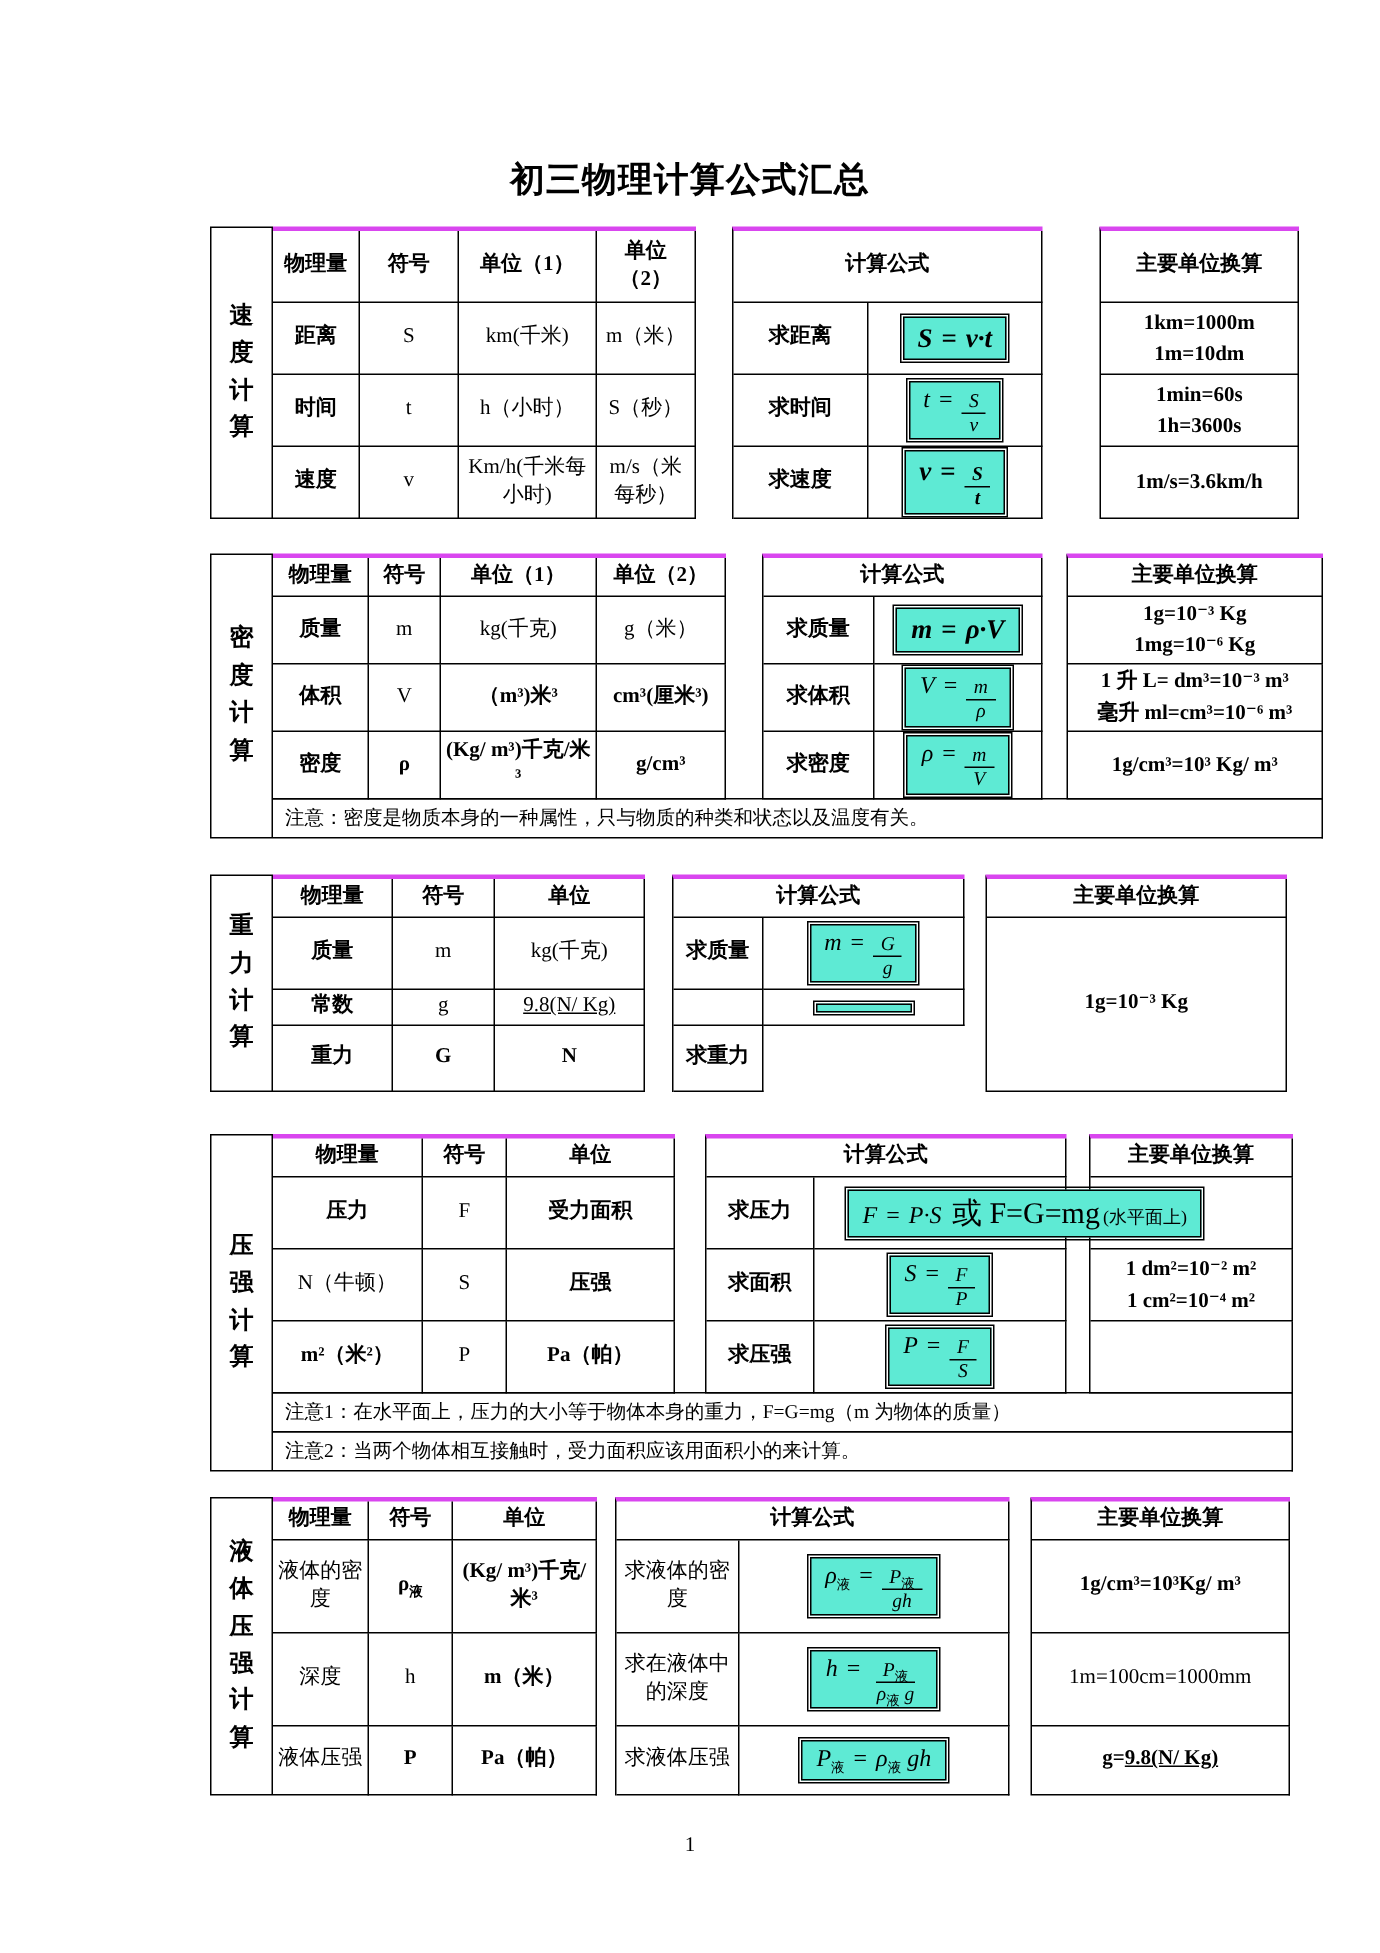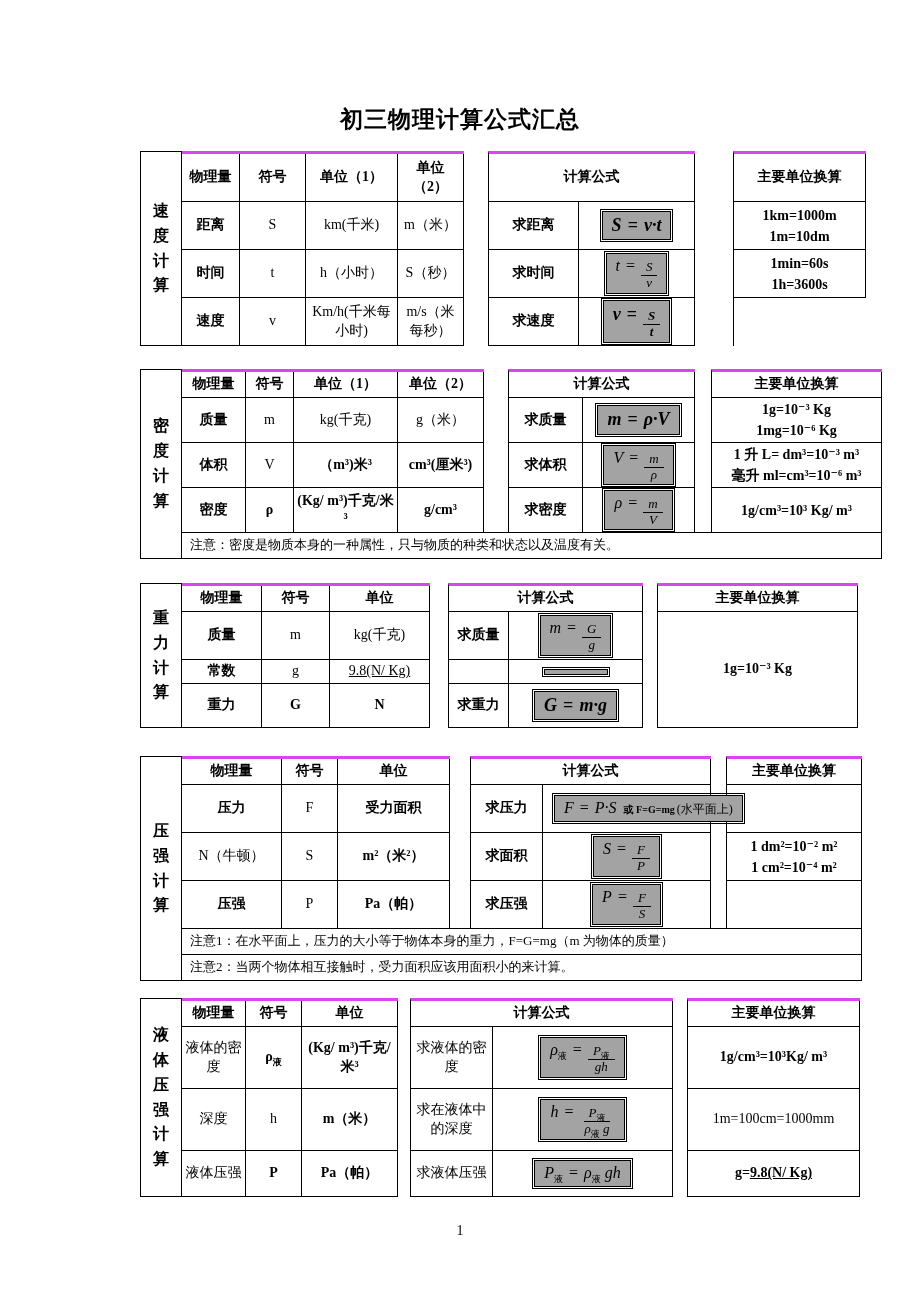--- a/index.html
+++ b/index.html
@@ -41,32 +41,32 @@
   .g18{width:18px}.g20{width:20px}.g24{width:24px}.g38{width:38px}
   .conv { font-weight: bold; }
   .conv > div { line-height: 1.5; }
   .note {
     border: 1px solid #000; border-left: none; margin-top: -1px;
     font-size: 13px; font-weight: normal; text-align: left; padding: 3px 8px 4px;
   }
   .fbox {
     display: inline-flex; align-items: center;
     border: 1px solid #000; outline: 1px solid #000; outline-offset: 1px;
-    padding: 2px 9px; margin: 8px; font-size: 16px; background: #a3a3a3; white-space: nowrap;
+    padding: 2px 9px; margin: 19px; font-size: 16px; background: #5eead4; white-space: nowrap;
   }
   .fbox i { font-style: italic; }
   .fbox.big { font-size: 18px; font-weight: bold; }
   .fbox.pop { position: relative; z-index: 3; }
   .fbox.ebox { min-width: 64px; height: 18px; }
   .eq { padding: 0 6px; font-style: normal; }
   .frac { display: inline-flex; flex-direction: column; align-items: center; font-size: 13px; line-height: 1.15; }
   .fnum { border-bottom: 1px solid #000; padding: 0 5px; }
   .fden { padding: 0 5px; }
   sub.lq { font-size: 9px; line-height: 0; }
-  .orpart { font-style: normal; font-weight: bold; font-size: 10px; margin-left: 7px; }
+  .orpart { font-style: normal; font-weight: normal; font-size: 20px; margin-left: 7px; }
   .paren { font-size: 12px; margin-left: 2px; }
   .u { text-decoration: underline; }
   .span2 { grid-column: 1 / 3; }
   .gs-m{grid-template-columns:58px 66px 92px 66px;grid-template-rows:48px 48px 48px 48px}
   .gs-f{grid-template-columns:90px 116px;grid-template-rows:48px 48px 48px 48px}
   .gs-c{grid-template-columns:132px;grid-template-rows:48px 48px 48px 48px}
   .gd-m{grid-template-columns:64px 48px 104px 86px;grid-template-rows:26px 45px 45px 45px}
   .gd-f{grid-template-columns:74px 112px;grid-template-rows:26px 45px 45px 45px}
   .gd-c{grid-template-columns:170px;grid-template-rows:26px 45px 45px 45px}
   .gg-m{grid-template-columns:80px 68px 100px;grid-template-rows:26px 48px 24px 44px}
@@ -135,20 +135,23 @@
       <div class="grid gs-c">
         <div class="c hd">主要单位换算</div>
         <div class="c conv">
             <div>1km=1000m</div>
             <div>1m=10dm</div>
           </div>
         <div class="c conv">
             <div>1min=60s</div>
             <div>1h=3600s</div>
           </div>
+        <div class="c conv">
+            <div>1m/s=3.6km/h</div>
+          </div>
       </div>
     </div>
   </div>
 </div>
 
 <div class="section mt2">
   <div class="vlabel">
       <span>密度计算</span>
     </div>
   <div class="content">
@@ -243,23 +246,20 @@
           <span class="fbox"><i>m</i><span class="eq">=</span><span class="frac">
                 <i class="fnum">G</i>
                 <i class="fden">g</i>
               </span></span>
         </div>
         <div class="c"></div>
         <div class="c">
             <span class="fbox ebox"></span>
           </div>
         <div class="c b">求重力</div>
-        <div class="c">
-          <span class="fbox big"><i>G</i><span class="eq">=</span><i>m·g</i></span>
-        </div>
       </div>
       <div class="gap g14"></div>
       <div class="grid gg-c">
         <div class="c hd">主要单位换算</div>
         <div class="c conv">1g=10⁻³ Kg</div>
       </div>
     </div>
   </div>
 </div>
 
@@ -271,22 +271,22 @@
     <div class="blocks">
       <div class="grid main-grid gp-m">
         <div class="c hd">物理量</div>
         <div class="c hd">符号</div>
         <div class="c hd">单位</div>
         <div class="c b">压力</div>
         <div class="c">F</div>
         <div class="c b">受力面积</div>
         <div class="c">N（牛顿）</div>
         <div class="c">S</div>
+        <div class="c b">压强</div>
         <div class="c b">m²（米²）</div>
-        <div class="c b">压强</div>
         <div class="c">P</div>
         <div class="c b">Pa（帕）</div>
       </div>
       <div class="gap g20"></div>
       <div class="grid gp-f">
         <div class="c hd span2">计算公式</div>
         <div class="c b">求压力</div>
         <div class="c" style="align-items:flex-start;">
           <span class="fbox pop"><i>F</i><span class="eq">=</span><i>P·S</i><span class="orpart">或 F=G=mg</span><span class="paren">(水平面上)</span></span>
         </div>

